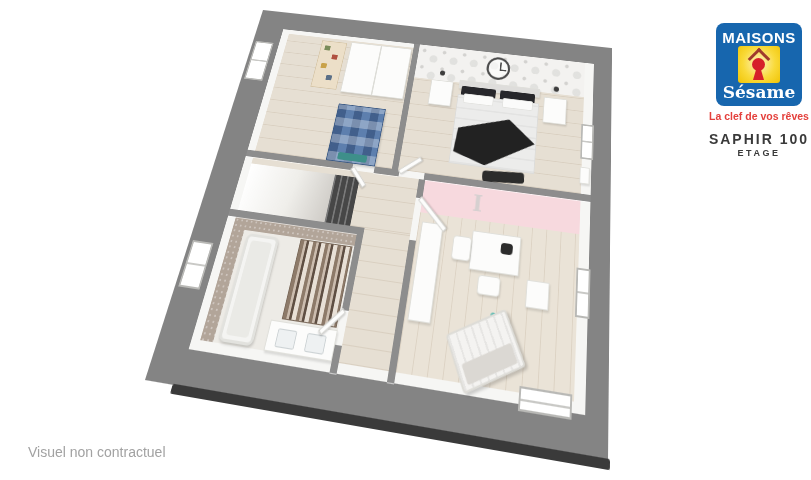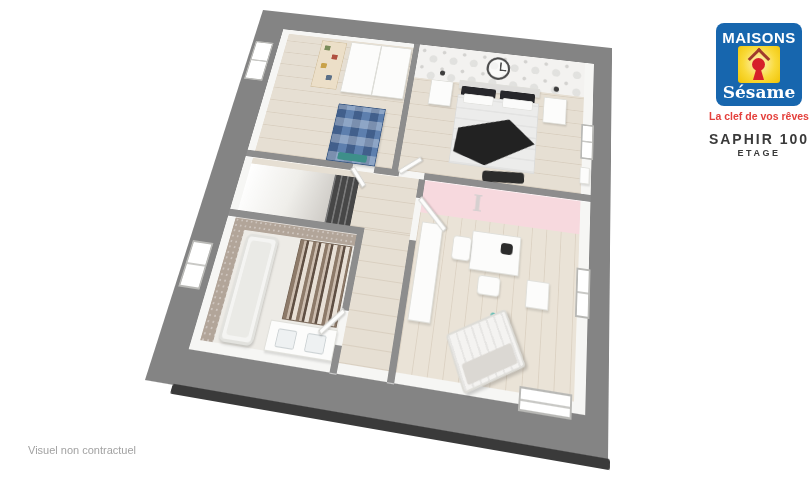--- a/index.html
+++ b/index.html
@@ -88,21 +88,21 @@
   .keyhole-head{position:absolute;left:14px;top:12px;width:13px;height:13px;border-radius:50%;background:#d6202a;}
   .keyhole-stem{position:absolute;left:15px;top:22px;width:11px;height:12px;background:#d6202a;
     clip-path:polygon(32% 0,68% 0,100% 100%,0 100%);}
   .logo-script{color:#ffffff;font-family:"DejaVu Serif",serif;font-weight:bold;font-size:17px;line-height:1.1;}
   .tagline{position:absolute;left:694px;top:110px;width:130px;text-align:center;
     color:#e4403c;font-size:10.5px;font-weight:bold;}
   .model-name{position:absolute;left:694px;top:131px;width:130px;text-align:center;
     color:#3a3a3a;font-weight:bold;font-size:14px;letter-spacing:2px;}
   .model-level{position:absolute;left:694px;top:148px;width:130px;text-align:center;
     color:#3a3a3a;font-weight:bold;font-size:9px;letter-spacing:2.5px;}
-  .disclaimer{position:absolute;left:28px;top:444px;color:#a2a2a2;font-size:11px;}
+  .disclaimer{position:absolute;left:28px;top:444px;color:#a2a2a2;font-size:14px;}
 </style>
 </head>
 <body>
 
 <div class="plan">
   <div class="slab-edge"></div>
 
   <div class="floor" style="left:10px;top:6px;width:180px;height:164px;"></div>
   <div class="floor" style="left:198px;top:48px;width:228px;height:122px;"></div>
   <div class="floor" style="left:10px;top:178px;width:216px;height:64px;"></div>

